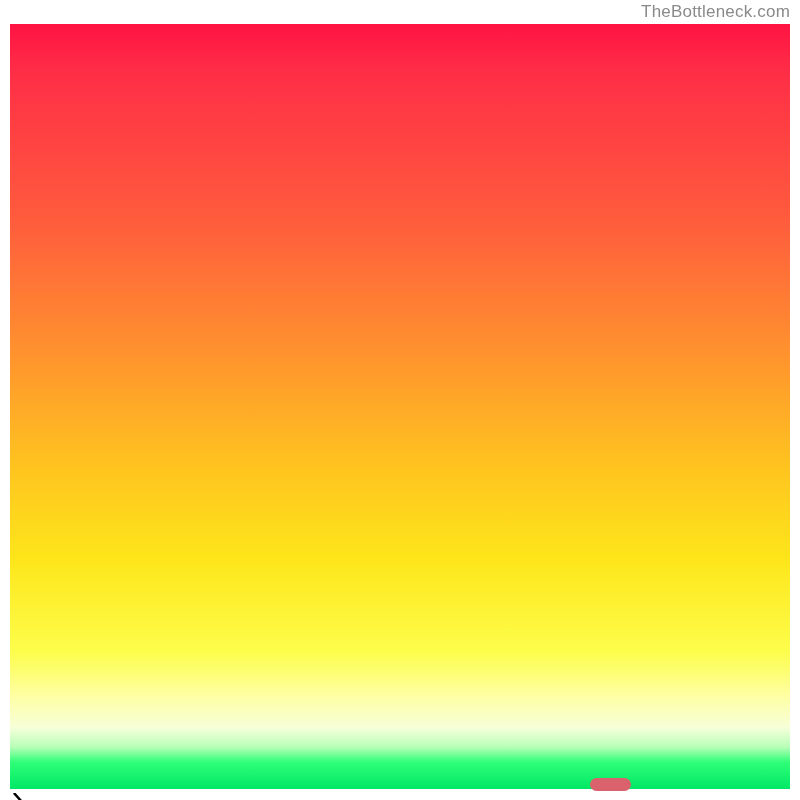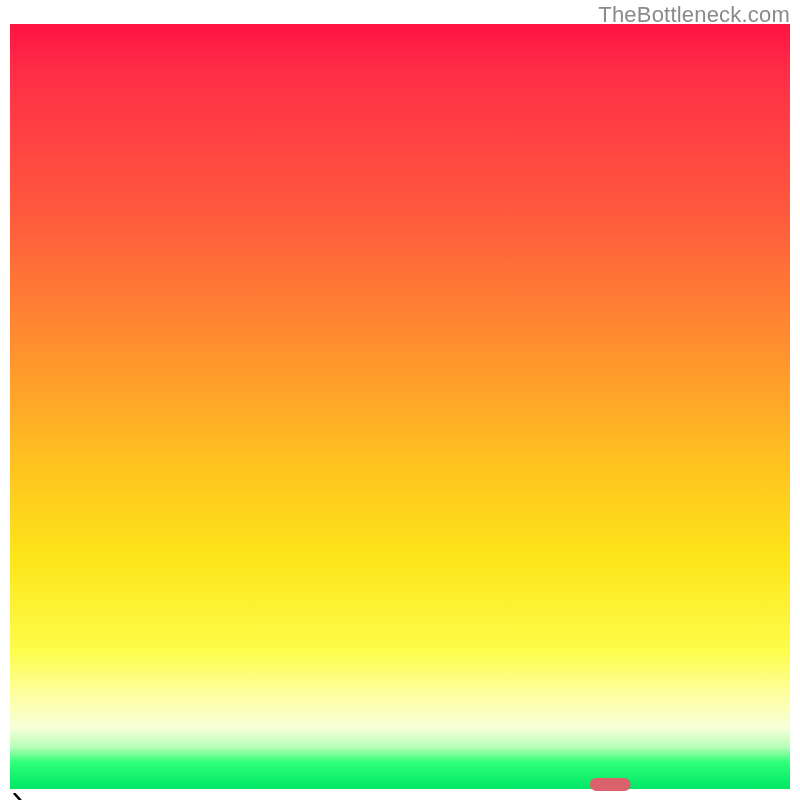--- a/index.html
+++ b/index.html
@@ -7,21 +7,21 @@
   .container {
     position: relative;
     width: 800px;
     height: 800px;
   }
   .watermark {
     position: absolute;
     top: 2px;
     right: 10px;
     font-family: Arial, Helvetica, sans-serif;
-    font-size: 22px;
+    font-size: 17px;
     color: #8a8a8a;
     letter-spacing: 0.2px;
     text-align: right;
   }
   .plot {
     position: absolute;
     left: 10px;
     top: 24px;
     width: 780px;
     height: 765px;

